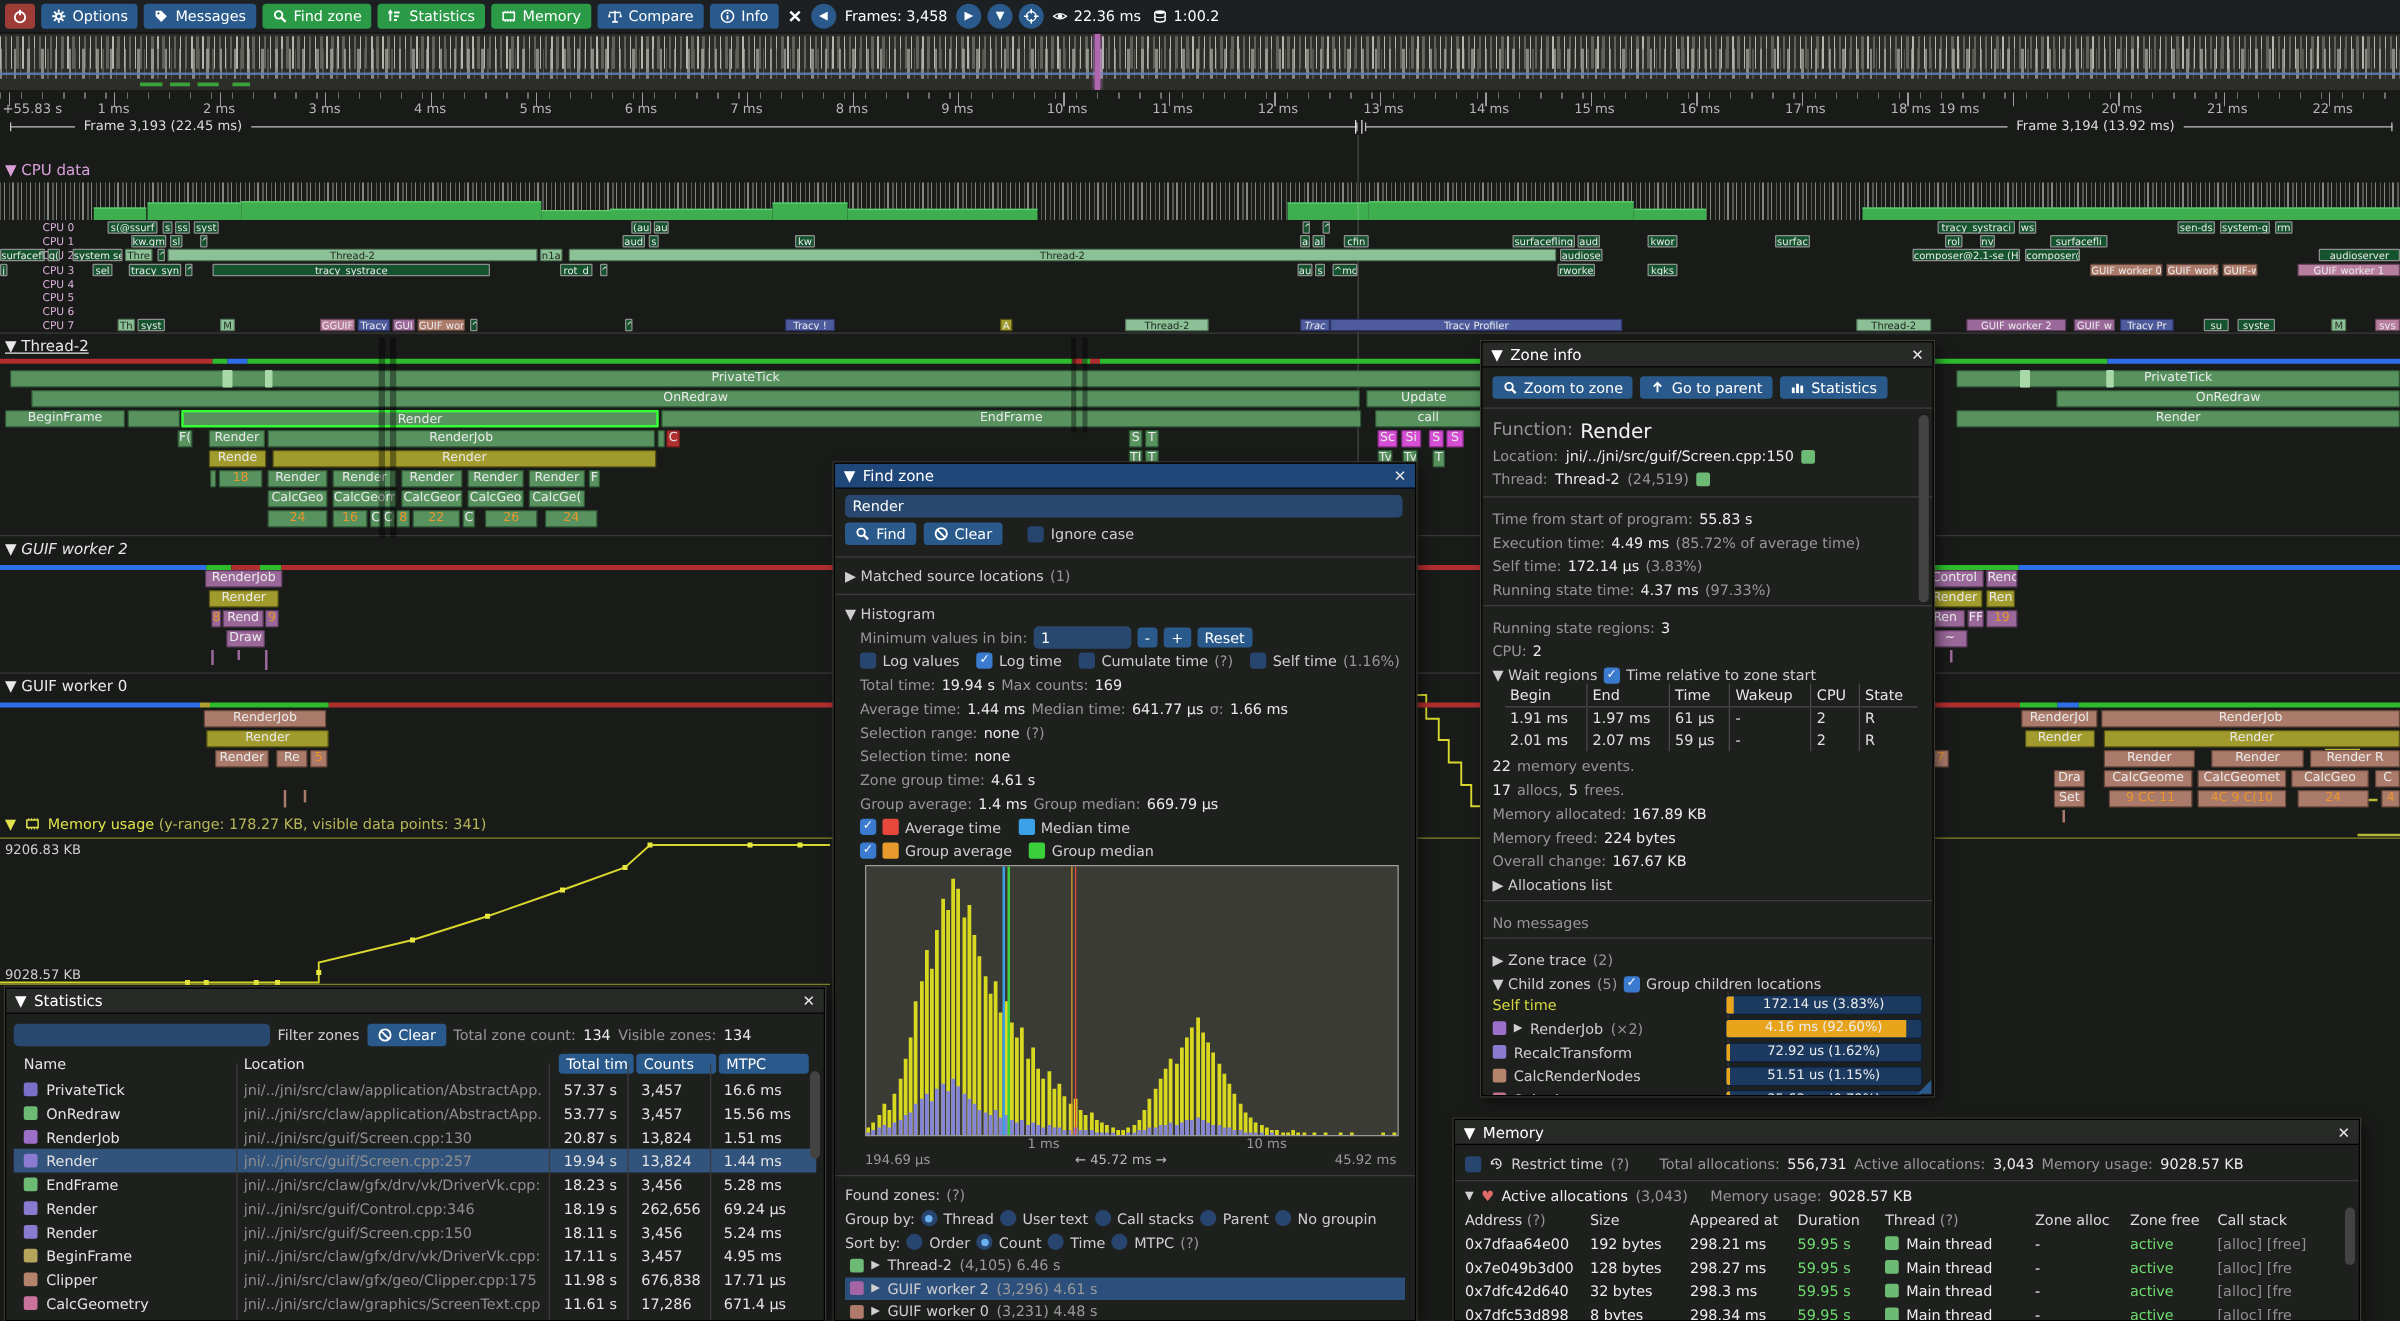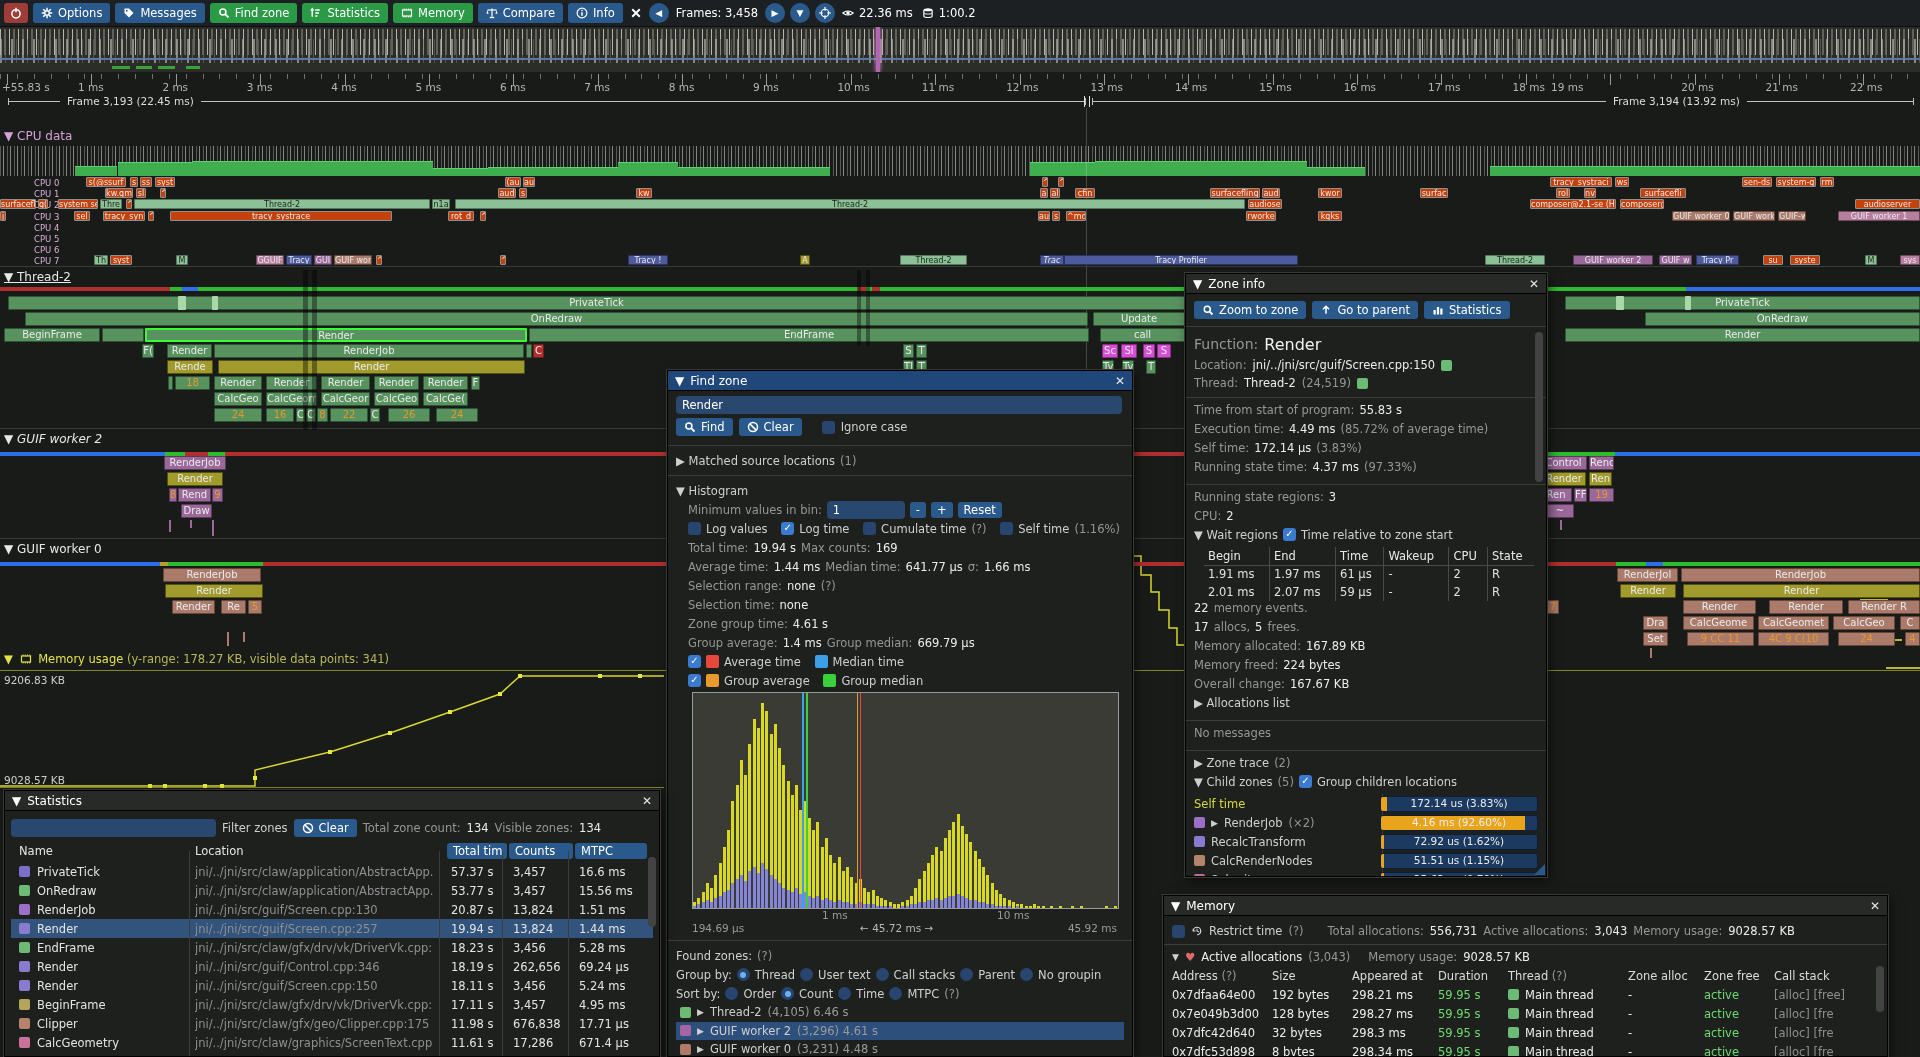--- a/index.html
+++ b/index.html
@@ -50,21 +50,21 @@
   .chip{position:absolute;box-sizing:border-box;font-size:10px;line-height:12px;text-align:center;
     color:#eaeaea;white-space:nowrap;overflow:hidden;height:14px;border-radius:1px;cursor:pointer;z-index:2}
   .cf8{font-size:8px;line-height:9px;height:10px}
   .zg{background:#57925f;border:1px solid #2e5634}
   .zlg{background:#a9d9a9;border:none}
   .zy{background:#a09b2c;border:1px solid #565312}
   .zp{background:#9a699a;border:1px solid #5c3a5c}
   .zbr{background:#aa7b6b;border:1px solid #67463a}
   .zpk{background:#b77f9e;border:1px solid #6e4660}
   .zmg{background:#d44fd4;border:1px solid #862e86}
-  .zgr{background:#c2410c;border:1px solid #8f8f8f}
+  .zgr{background:#14532d;border:1px solid #8f8f8f}
   .zcg{background:#8cc096;border:1px solid #55795b;color:#1d241d}
   .zbl{background:#4d5a9c;border:1px solid #2b3367}
   .zrd{background:#b03030;border:1px solid #701d1d}
   .selz{border:2px solid #35ff35}
   .otx{color:#e8982c}
   .strip{position:absolute;height:4px;z-index:2}
   .s-r{background:#b02e2e}.s-g{background:#2ebc2e}.s-b{background:#2e6ee8}.s-o{background:#b0a02e}
   .drip{position:absolute;width:2px;z-index:2}
   .dp{background:#9a699a}.dbr{background:#aa7b6b}
   .shade{position:absolute;background:rgba(0,0,0,.38);z-index:3}
@@ -130,21 +130,21 @@
     display:inline-block;margin-left:2px;cursor:pointer;overflow:hidden;white-space:nowrap}
   .colsep{position:absolute;top:60px;bottom:0;width:1px;background:#3c3c3c}
   
   #mem-body .mrow{display:grid;grid-template-columns:100px 80px 86px 70px 120px 76px 70px 110px;
     align-items:center;height:19px;font-size:11.5px}
   .mhead{display:grid;grid-template-columns:100px 80px 86px 70px 120px 76px 70px 110px;height:18px;
     align-items:center;color:#dcdcdc}
   .grn{color:#6fdc6f}
   .dim{color:#8f8f8f}
   
-  .ziline{display:flex;gap:5px;height:19px;align-items:flex-start;white-space:nowrap}
+  .ziline{display:flex;gap:5px;height:19px;align-items:flex-end;white-space:nowrap}
   .zi-func{font-size:16px;color:#f2f2f2}
   .witable{margin-left:10px;width:330px;border-collapse:collapse;font-size:11.5px;color:#e0e0e0}
   .witable td,.witable th{border-left:1px solid #4a4a4a;padding:1px 4px;text-align:left;font-weight:normal;
     overflow:hidden;white-space:nowrap;max-width:52px}
   .witable td:first-child,.witable th:first-child{border-left:none}
   .witable tr{height:18px}
   .witable .hrow{border-bottom:1px solid #4a4a4a;color:#e8e8e8}
   .czrow{display:flex;align-items:center;height:19px;gap:6px;white-space:nowrap}
   .czleft{width:180px;display:flex;align-items:center;gap:6px;overflow:hidden}
   .cbar{position:relative;height:14px;background:#1c3a60;border:1px solid #0d1f38;border-radius:3px;

